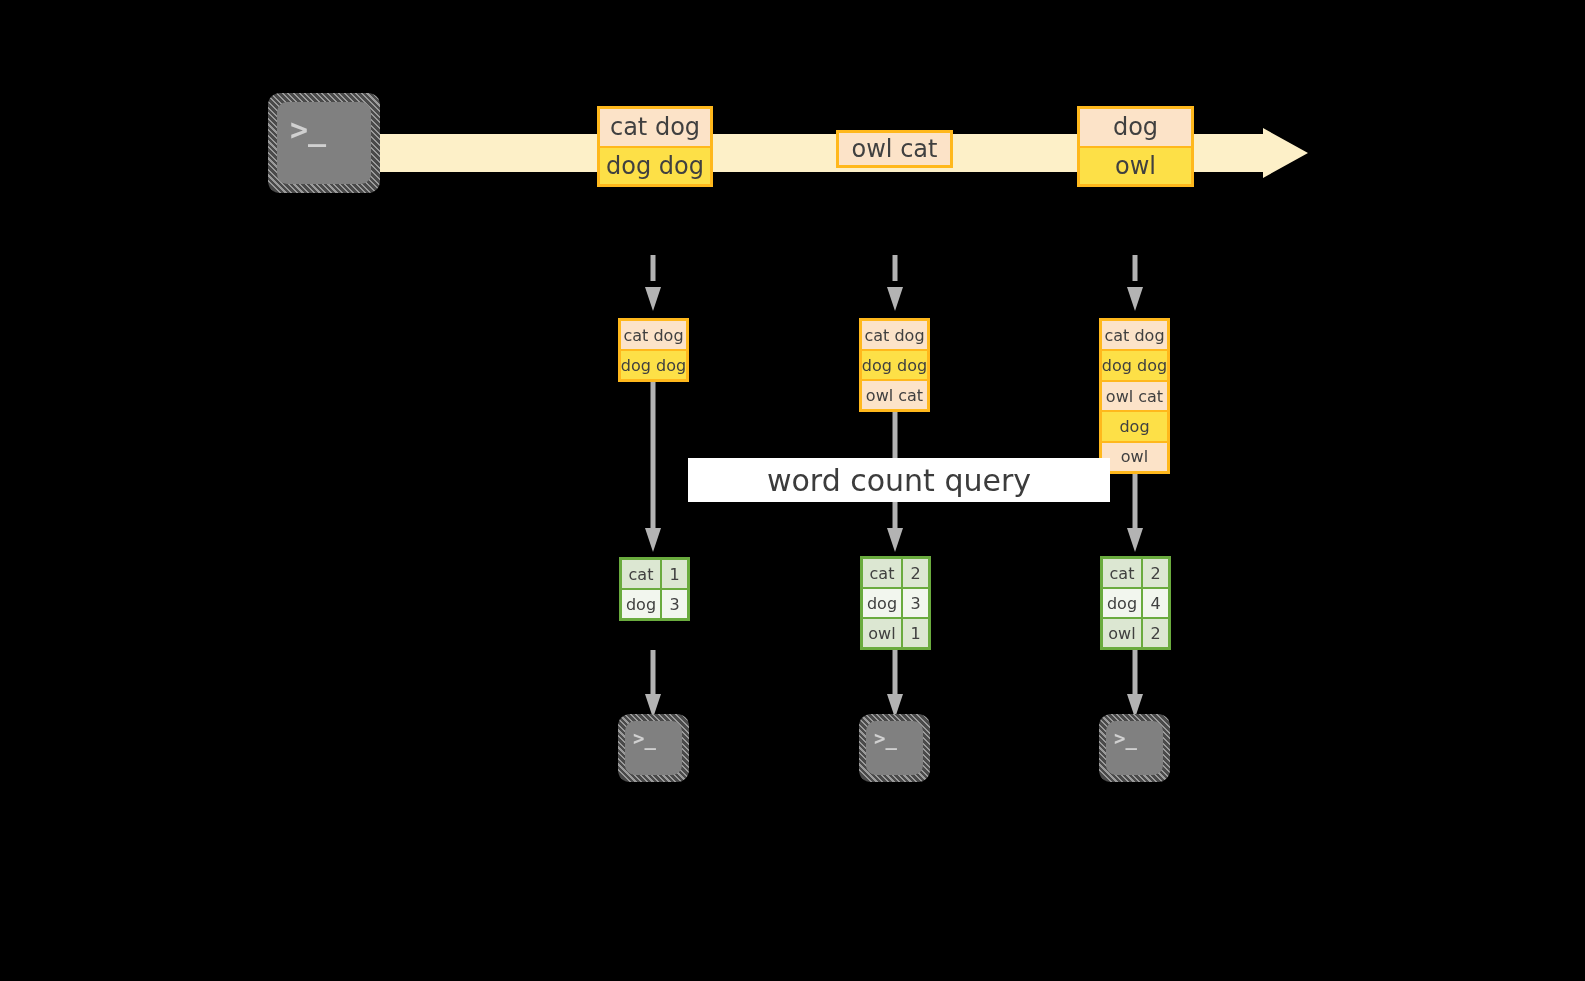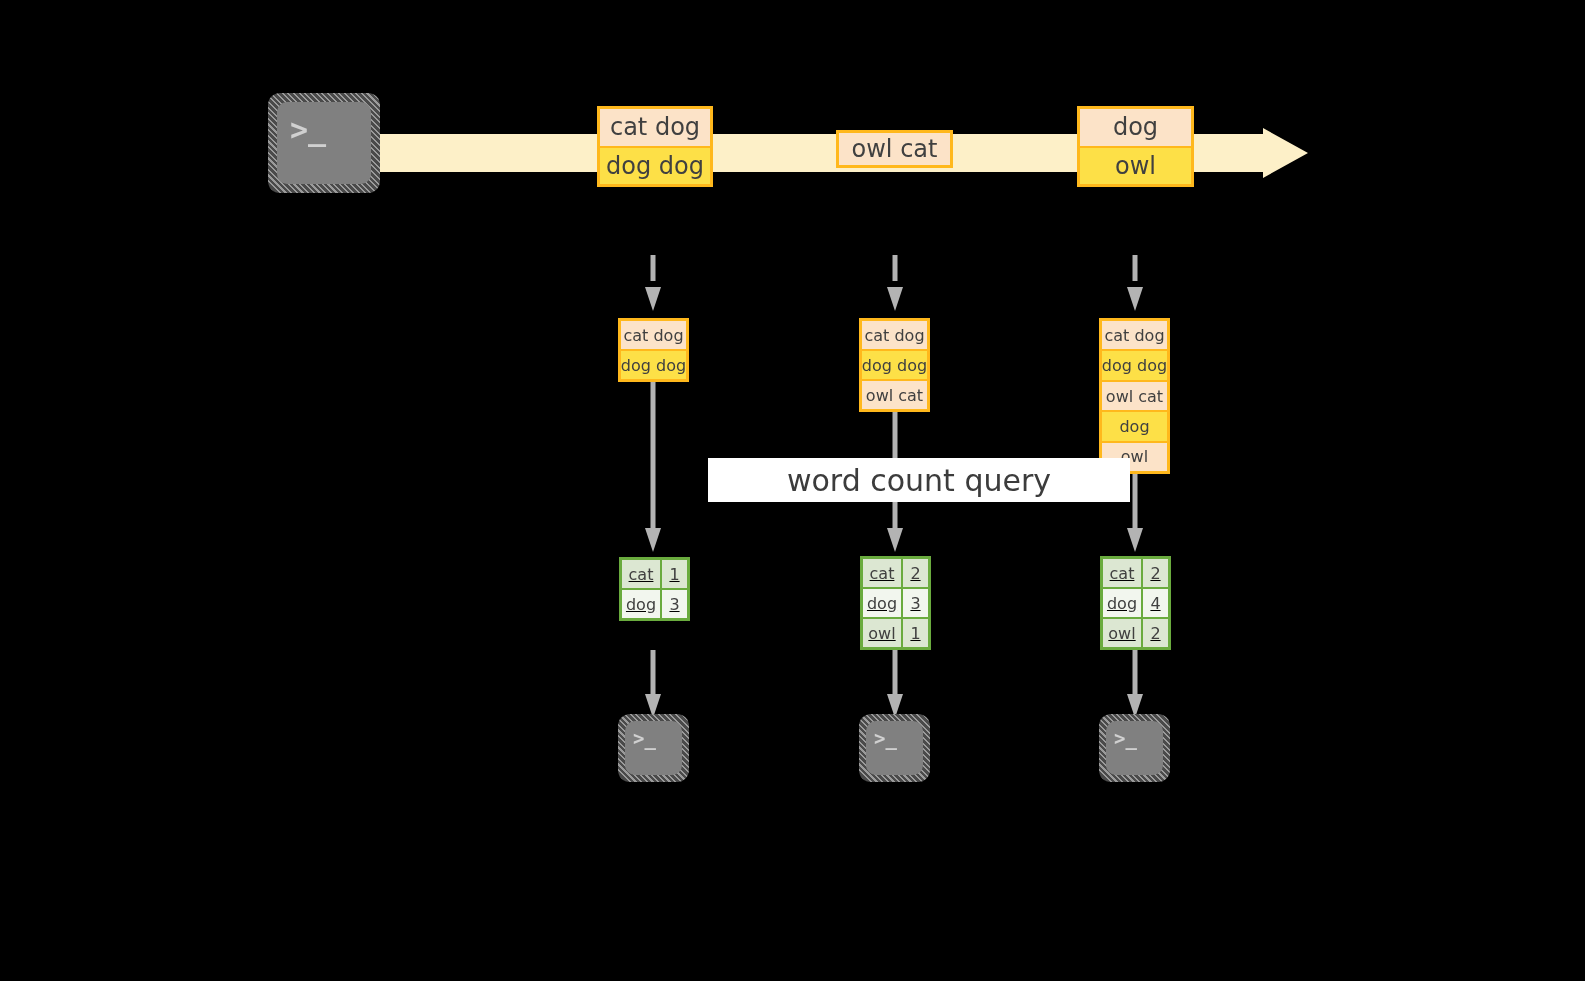--- a/index.html
+++ b/index.html
@@ -90,21 +90,20 @@
 
   
   .res-table {
     position: absolute;
     box-sizing: border-box;
     border: 3px solid #6AAB3E;
     background: #EDF3E7;
     display: flex;
     flex-direction: column;
     overflow: hidden;
-    text-decoration: underline;
   }
   .res-table .row {
     box-sizing: border-box;
     flex: 1 1 auto;
     display: flex;
   }
   .res-table .row + .row {
     border-top: 2px solid #6AAB3E;
   }
   .res-table .row.shade-a .k,
@@ -141,21 +140,20 @@
   .query-label {
     position: absolute;
     box-sizing: border-box;
     background: #FFFFFF;
     display: flex;
     align-items: center;
     justify-content: center;
     color: #3C3C3C;
     font-size: 30px;
     white-space: nowrap;
-    margin-left: 20px;
   }
 </style>
 </head>
 <body>
 
 <div id="stage">
 
   <div class="stream" style="left:368px; top:128px; width:940px; height:50px;">
     <svg width="940" height="50" viewBox="0 0 940 50">
       <path d="M0 6 L895 6 L895 0 L940 25 L895 50 L895 44 L0 44 Z" fill="#FDF0C8"></path>

